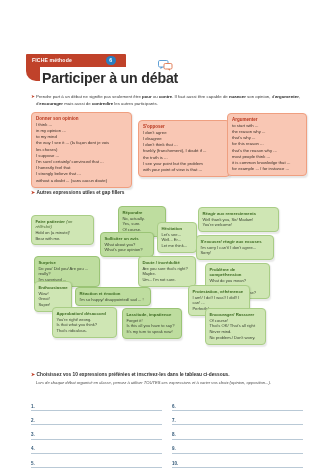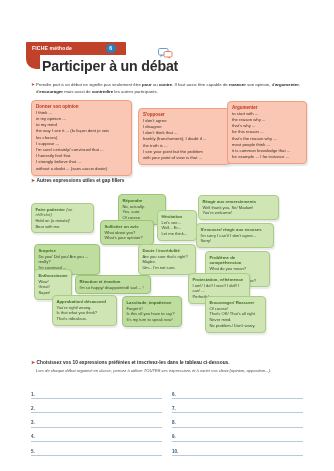--- a/index.html
+++ b/index.html
@@ -3,21 +3,21 @@
 <meta charset="utf-8">
 <style>
   html,body{margin:0;padding:0;}
   body{
     width:334px;height:471px;overflow:hidden;
     background:#ffffff;
     font-family:"Liberation Sans", sans-serif;
     color:#2b2b2b;
     position:relative;
   }
-  .page{position:absolute;left:0;top:4px;width:334px;height:362px;background:#fff;}
+  .page{position:absolute;left:0;top:16px;width:334px;height:362px;background:#fff;}
 
   
   .header{position:absolute;left:26px;top:38px;width:112px;height:20px;}
   .tab{
     position:absolute;left:0;top:0;width:100px;height:13px;
     background:#c0422a;border-radius:1px 1px 0 0;
   }
   .tab-label{
     position:absolute;left:6px;top:3.2px;font-size:5.1px;font-weight:bold;
     color:#ffffff;letter-spacing:.15px;white-space:nowrap;

